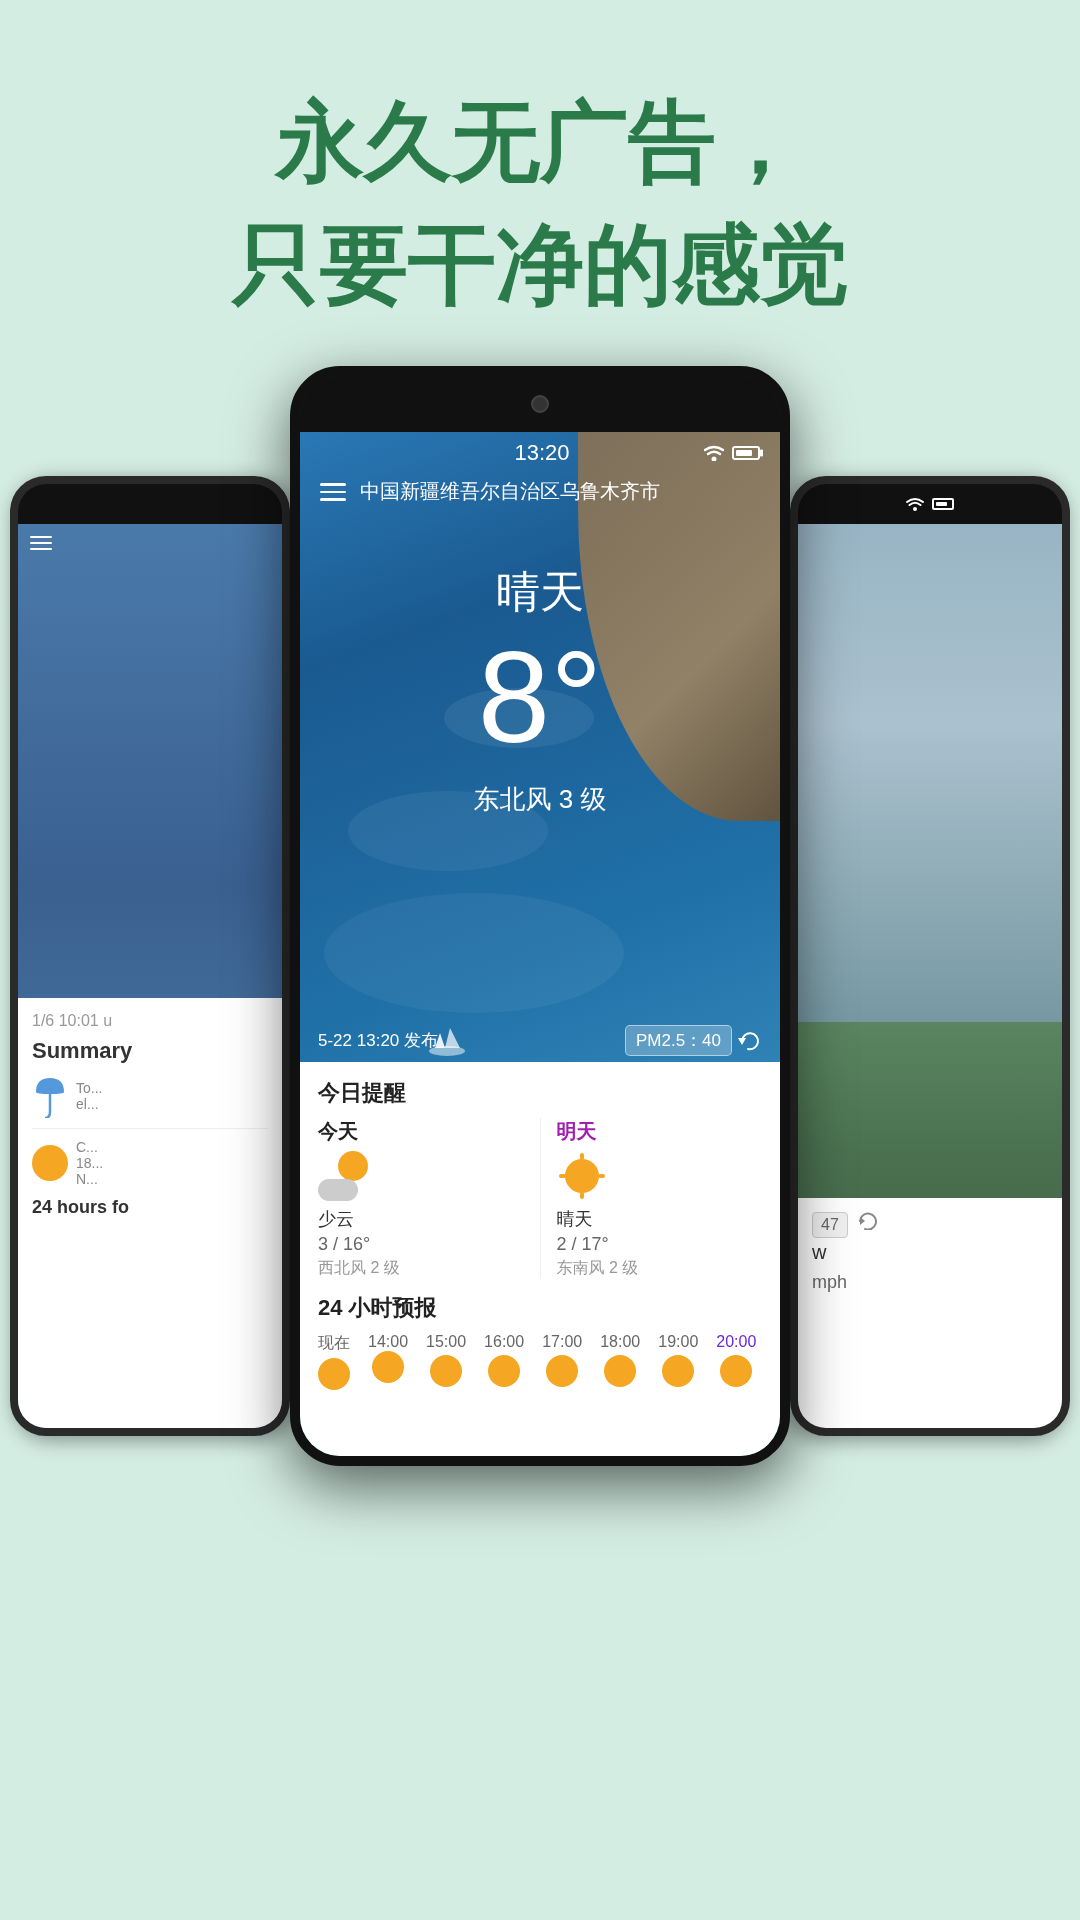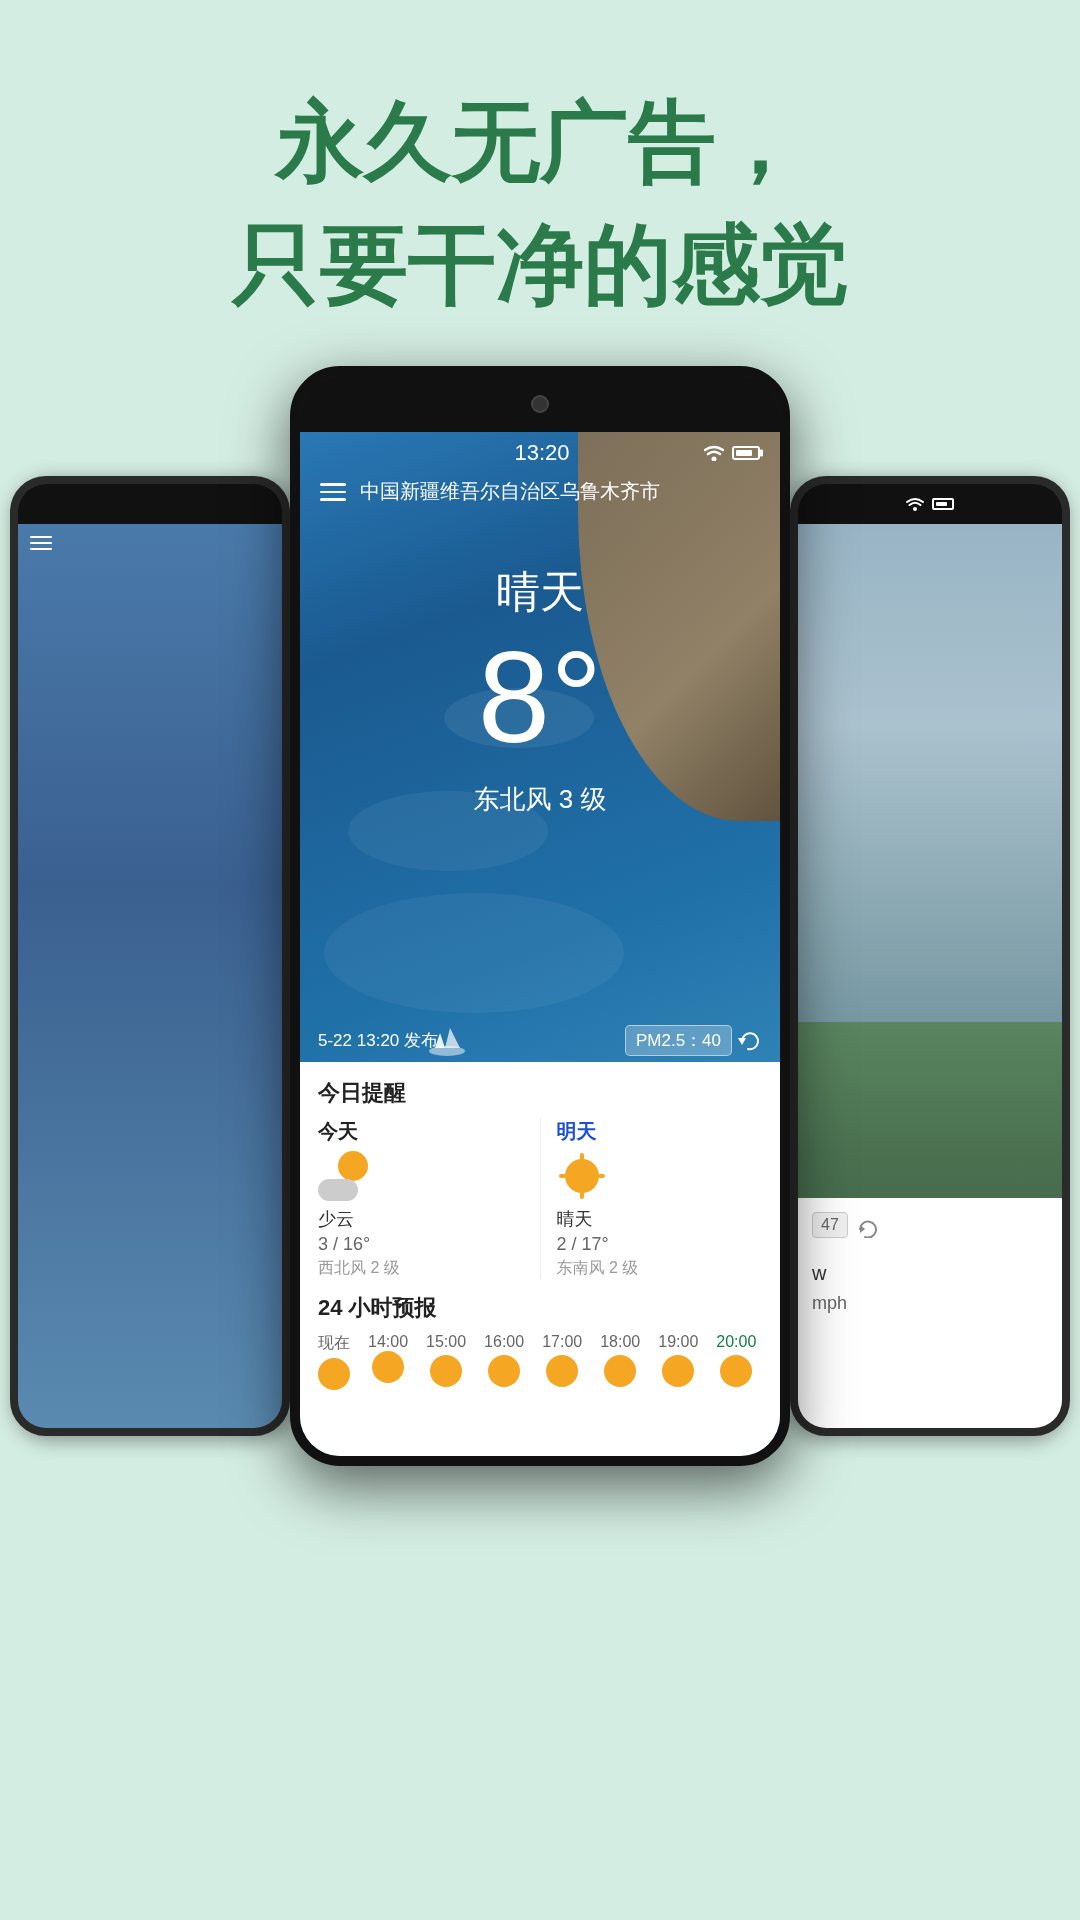--- a/index.html
+++ b/index.html
@@ -34,20 +34,41 @@
 
       <div style="position:absolute; top:0; left:0; right:0; bottom:0;
                   background: linear-gradient(180deg, #4a7aaa 0%, #3a6090 40%, #5a8ab0 100%);"></div>
 
       <div style="position:absolute; top:12px; left:12px; display:flex; flex-direction:column; gap:4px; z-index:5;">
         <span style="width:22px; height:2px; background:white; border-radius:1px; display:block;"></span>
         <span style="width:22px; height:2px; background:white; border-radius:1px; display:block;"></span>
         <span style="width:22px; height:2px; background:white; border-radius:1px; display:block;"></span>
       </div>
 
+      <div style="position:absolute; bottom:0; left:0; right:0; height:430px; background:white; padding:14px;">
+        <div style="font-size:16px; color:#999; margin-bottom:8px;">1/6 10:01 u</div>
+        <div style="font-size:22px; font-weight:700; color:#333; margin-bottom:10px;">Summary</div>
+
+        <div style="display:flex; align-items:center; gap:8px; margin-bottom:10px;">
+          <svg width="36" height="44" viewBox="0 0 36 44">
+            <path d="M18 4 Q4 4 4 18 Q4 20 18 20 Q32 20 32 18 Q32 4 18 4Z" fill="#5599dd"></path>
+            <line x1="18" y1="20" x2="18" y2="38" stroke="#5599dd" stroke-width="2.5"></line>
+            <path d="M18 38 Q18 44 13 44" stroke="#5599dd" stroke-width="2.5" fill="none"></path>
+          </svg>
+          <div style="font-size:14px; color:#888;">To...<br>el...</div>
+        </div>
+
+        <div style="border-bottom:1px solid #eee; margin-bottom:10px;"></div>
+
+        <div style="display:flex; align-items:center; gap:8px; margin-bottom:10px;">
+          <div style="width:36px; height:36px; border-radius:50%; background:#f5a623; flex-shrink:0;"></div>
+          <div style="font-size:14px; color:#888;">C...<br>18...<br>N...</div>
+        </div>
+        <div style="font-size:18px; font-weight:600; color:#333;">24 hours fo</div>
+      </div>
     </div>
   </div>
 
   <div style="position:absolute; right:10px; top:110px; width:280px; height:960px;
               background:#3a3a3a; border-radius:36px; overflow:hidden; border:8px solid #2a2a2a; z-index:1;
               box-shadow: -4px 4px 20px rgba(0,0,0,0.4);">
 
     <div style="width:100%; height:40px; background:#111; display:flex; align-items:center; justify-content:center; gap:8px;">
 
       <svg width="18" height="14" viewBox="0 0 18 14">
@@ -61,21 +82,21 @@
     </div>
 
     <div style="width:100%; height:calc(100% - 40px); position:relative; overflow:hidden;">
       <div style="position:absolute; top:0; left:0; right:0; bottom:0;
                   background: linear-gradient(180deg, #8ab0c0 0%, #6a9a70 40%, #4a7050 70%, #3a5a40 100%);"></div>
 
       <div style="position:absolute; top:0; left:0; right:0; height:55%;
                   background: linear-gradient(180deg, #9ab5c5 0%, #b0c5d5 40%, #7a9aaa 100%); opacity:0.9;"></div>
 
       <div style="position:absolute; bottom:0; left:0; right:0; height:230px; background:white; padding:14px;">
-        <div style="display:flex; align-items:flex-end; gap:8px; margin-bottom:24px;">
+        <div style="display:flex; align-items:flex-start; gap:8px; margin-bottom:3px;">
           <div style="background:#f0f0f0; border:1px solid #ccc; border-radius:4px; padding:3px 8px; font-size:16px; color:#666;">47</div>
           <svg width="24" height="18" viewBox="0 0 24 18">
             <path d="M4 9 A8 8 0 1 1 9 17" stroke="#888" stroke-width="2" fill="none" stroke-linecap="round"></path>
             <polygon points="4,5 4,13 9,9" fill="#888"></polygon>
           </svg>
         </div>
         <div style="font-size:20px; color:#333; margin-bottom:8px;">w</div>
         <div style="font-size:18px; color:#666;">mph</div>
       </div>
     </div>
@@ -180,21 +201,21 @@
                 <div style="position:absolute; bottom:0; left:0; width:40px; height:22px; background:#cccccc; border-radius:11px;"></div>
               </div>
               <div style="font-size:18px; color:#333; margin-bottom:3px; font-family:'PingFang SC','Microsoft YaHei',sans-serif;">少云</div>
               <div style="font-size:18px; color:#666; margin-bottom:3px;">3 / 16°</div>
               <div style="font-size:16px; color:#999; font-family:'PingFang SC','Microsoft YaHei',sans-serif;">西北风 2 级</div>
             </div>
 
             <div style="width:1px; background:#eee; margin:0 4px;"></div>
 
             <div style="flex:1; padding-left:12px;">
-              <div style="font-size:20px; font-weight:600; color:#1d4ed8; margin-bottom:6px; font-family:'PingFang SC','Microsoft YaHei',sans-serif;">明天</div>
+              <div style="font-size:20px; font-weight:600; color:#a21caf; margin-bottom:6px; font-family:'PingFang SC','Microsoft YaHei',sans-serif;">明天</div>
 
               <div style="width:50px; height:50px; position:relative; margin-bottom:6px;">
                 <div style="position:absolute; top:50%; left:50%; transform:translate(-50%,-50%); width:34px; height:34px; border-radius:50%; background:#f5a623;"></div>
 
                 <div style="position:absolute; top:2px; left:50%; transform:translateX(-50%); width:4px; height:7px; background:#f5a623; border-radius:2px;"></div>
                 <div style="position:absolute; bottom:2px; left:50%; transform:translateX(-50%); width:4px; height:7px; background:#f5a623; border-radius:2px;"></div>
                 <div style="position:absolute; left:2px; top:50%; transform:translateY(-50%); width:7px; height:4px; background:#f5a623; border-radius:2px;"></div>
                 <div style="position:absolute; right:2px; top:50%; transform:translateY(-50%); width:7px; height:4px; background:#f5a623; border-radius:2px;"></div>
               </div>
               <div style="font-size:18px; color:#333; margin-bottom:3px; font-family:'PingFang SC','Microsoft YaHei',sans-serif;">晴天</div>
@@ -230,21 +251,21 @@
             </div>
             <div style="text-align:center; flex-shrink:0;">
               <div style="font-size:16px; color:#666; margin-bottom:4px;">18:00</div>
               <div style="width:32px; height:32px; border-radius:50%; background:#f5a623; margin:0 auto;"></div>
             </div>
             <div style="text-align:center; flex-shrink:0;">
               <div style="font-size:16px; color:#666; margin-bottom:4px;">19:00</div>
               <div style="width:32px; height:32px; border-radius:50%; background:#f5a623; margin:0 auto;"></div>
             </div>
             <div style="text-align:center; flex-shrink:0;">
-              <div style="font-size:16px; color:#15803d; margin-bottom:4px;">20:00</div>
+              <div style="font-size:16px; color:#6d28d9; margin-bottom:4px;">20:00</div>
               <div style="width:32px; height:32px; border-radius:50%; background:#f5a623; margin:0 auto;"></div>
             </div>
           </div>
 
         </div>
       </div>
     </div>
 
     <div style="position:absolute; bottom:0; left:0; right:0; height:0; background:#111;"></div>
   </div>

